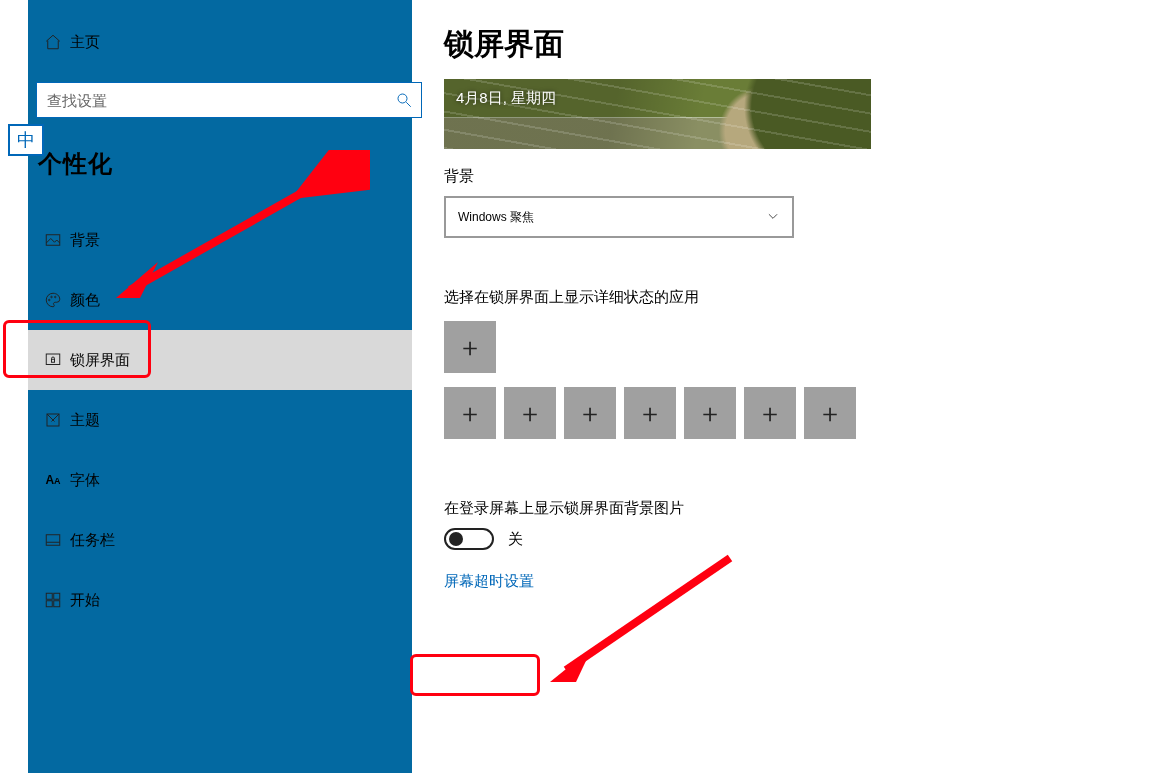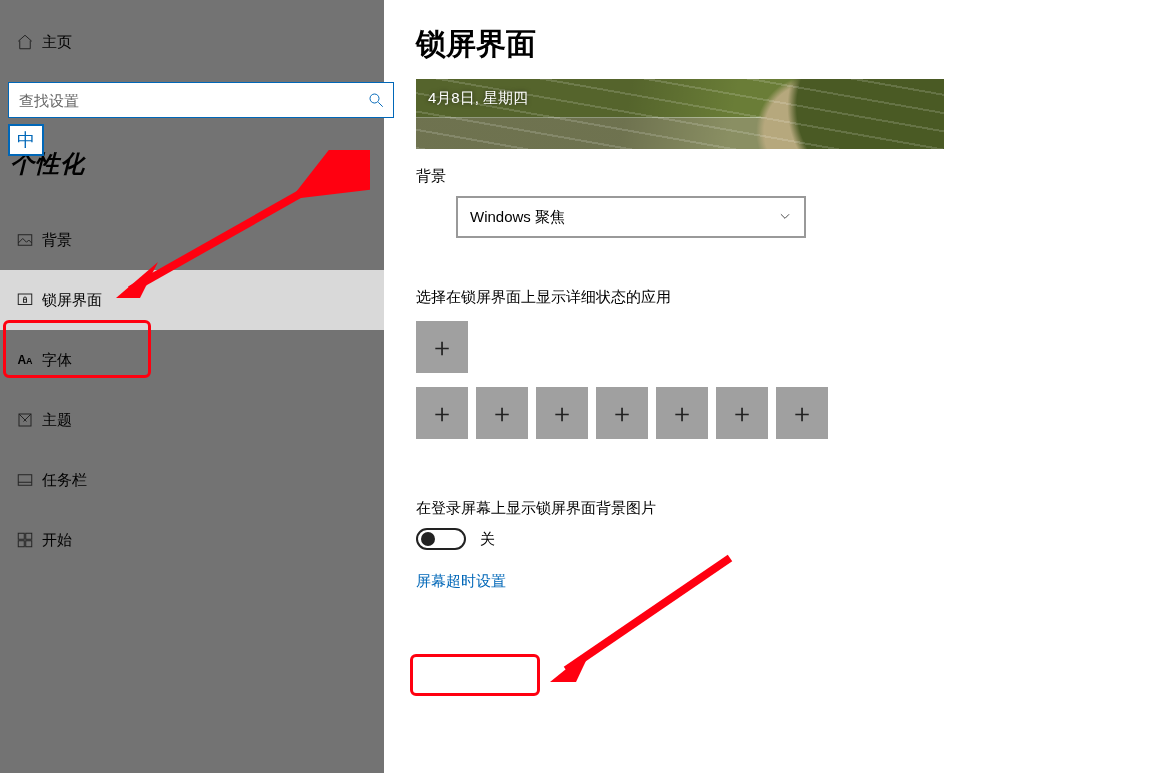--- a/index.html
+++ b/index.html
@@ -9,23 +9,24 @@
     color:#000;
     background:#fff;
     width:1160px;
     height:773px;
     overflow:hidden;
     position:relative;
   }
   .layout { display:flex; height:100%; }
   .sidebar {
     width:384px;
-    background:#737373;
+    background:#0369a1;
     padding-top:22px;
     height:100%;
+    margin-left:28px;
   }
   .home-row {
     display:flex; align-items:center;
     padding:0 0 0 8px;
     height:40px;
     cursor:default;
   }
   .home-row .icon-slot{
     width:34px; display:flex; justify-content:center; align-items:center;
   }
@@ -58,21 +59,20 @@
     font-size:18px; color:#0067B8; background:#fff;
     font-weight:500;
     z-index:5;
   }
   .cat-title{
     margin:30px 0 30px 10px;
     font-size:24px;
     font-weight:600;
     letter-spacing:1px;
     position:relative;
-    font-style:italic;
   }
   .nav-item{
     height:60px;
     display:flex; align-items:center;
     padding-left:8px;
     cursor:default;
   }
   .nav-item .icon-slot{
     width:34px; display:flex; justify-content:center; align-items:center;
     font-size:16px;
@@ -84,21 +84,21 @@
   .content{
     flex:1;
     padding:24px 0 0 32px;
   }
   .page-title{
     font-size:30px;
     font-weight:600;
   }
   .preview{
     margin-top:14px;
-    width:528px; height:70px;
+    width:427px; height:70px;
     position:relative;
     border-bottom:0;
   }
   .preview .bg{
     width:100%; height:100%;
     background:
       linear-gradient(100deg, rgba(0,0,0,0.2) 0 40%, rgba(0,0,0,0) 60%),
       linear-gradient(#6a7d37,#6a7d37) top/100% 55% no-repeat,
       linear-gradient(#8a8f63,#8a8f63) bottom/100% 45% no-repeat;
     position:relative;
@@ -121,22 +121,21 @@
     margin-top:18px;
   }
   .dropdown{
     margin-top:10px;
     width:350px; height:42px;
     border:2px solid #999;
     display:flex; align-items:center;
     justify-content:space-between;
     padding:0 12px;
     cursor:default;
-    font-size:15px;
-    margin-left:40px;
+    font-size:12px;
   }
   .chev{
     font-size:12px;
   }
   .add-box{
     width:52px; height:52px;
     background:#a0a0a0;
     display:flex; align-items:center; justify-content:center;
     font-size:26px; color:#222; line-height:1;
     cursor:default;
@@ -212,47 +211,58 @@
     <div class="nav-item">
       <span class="icon-slot">
         <svg class="icon" viewBox="0 0 24 24">
             <rect x="3" y="5" width="18" height="14"></rect>
             <path d="M3 16 L9 10 L14 15 L17 12 L21 16"></path>
           </svg>
       </span>
       <span class="label">背景</span>
     </div>
 
+    <div class="nav-item">
+      <span class="icon-slot">
+        <svg class="icon" viewBox="0 0 24 24">
+            <path d="M12 3a9 9 0 1 0 0 18c2 0 2-2 1-3s0-3 2-3h2a4 4 0 0 0 4-4c0-4.4-4-8-9-8z"></path>
+            <circle cx="7" cy="12" r="1"></circle>
+            <circle cx="10" cy="8" r="1"></circle>
+            <circle cx="15" cy="8" r="1"></circle>
+          </svg>
+      </span>
+      <span class="label">颜色</span>
+    </div>
 
     <div class="nav-item active">
       <span class="icon-slot">
         <svg class="icon" viewBox="0 0 24 24">
             <rect x="3" y="4" width="18" height="14"></rect>
             <rect x="10" y="11" width="4" height="4"></rect>
             <path d="M10 11v-1a2 2 0 0 1 4 0v1"></path>
           </svg>
       </span>
       <span class="label">锁屏界面</span>
     </div>
 
     <div class="nav-item">
       <span class="icon-slot">
-        <span style="font-size:12px;font-weight:600">A<span style="font-size:9px">A</span></span>
-      </span>
-      <span class="label">字体</span>
-    </div>
-
-    <div class="nav-item">
-      <span class="icon-slot">
         <svg class="icon" viewBox="0 0 24 24">
             <rect x="4" y="4" width="16" height="16"></rect>
             <path d="M4 4 L14 14 M20 4 L10 14"></path>
           </svg>
       </span>
       <span class="label">主题</span>
+    </div>
+
+    <div class="nav-item">
+      <span class="icon-slot">
+        <span style="font-size:12px;font-weight:600">A<span style="font-size:9px">A</span></span>
+      </span>
+      <span class="label">字体</span>
     </div>
 
     <div class="nav-item">
       <span class="icon-slot">
         <svg class="icon" viewBox="0 0 24 24">
             <rect x="3" y="5" width="18" height="14"></rect>
             <line x1="3" y1="15" x2="21" y2="15"></line>
           </svg>
       </span>
       <span class="label">任务栏</span>

